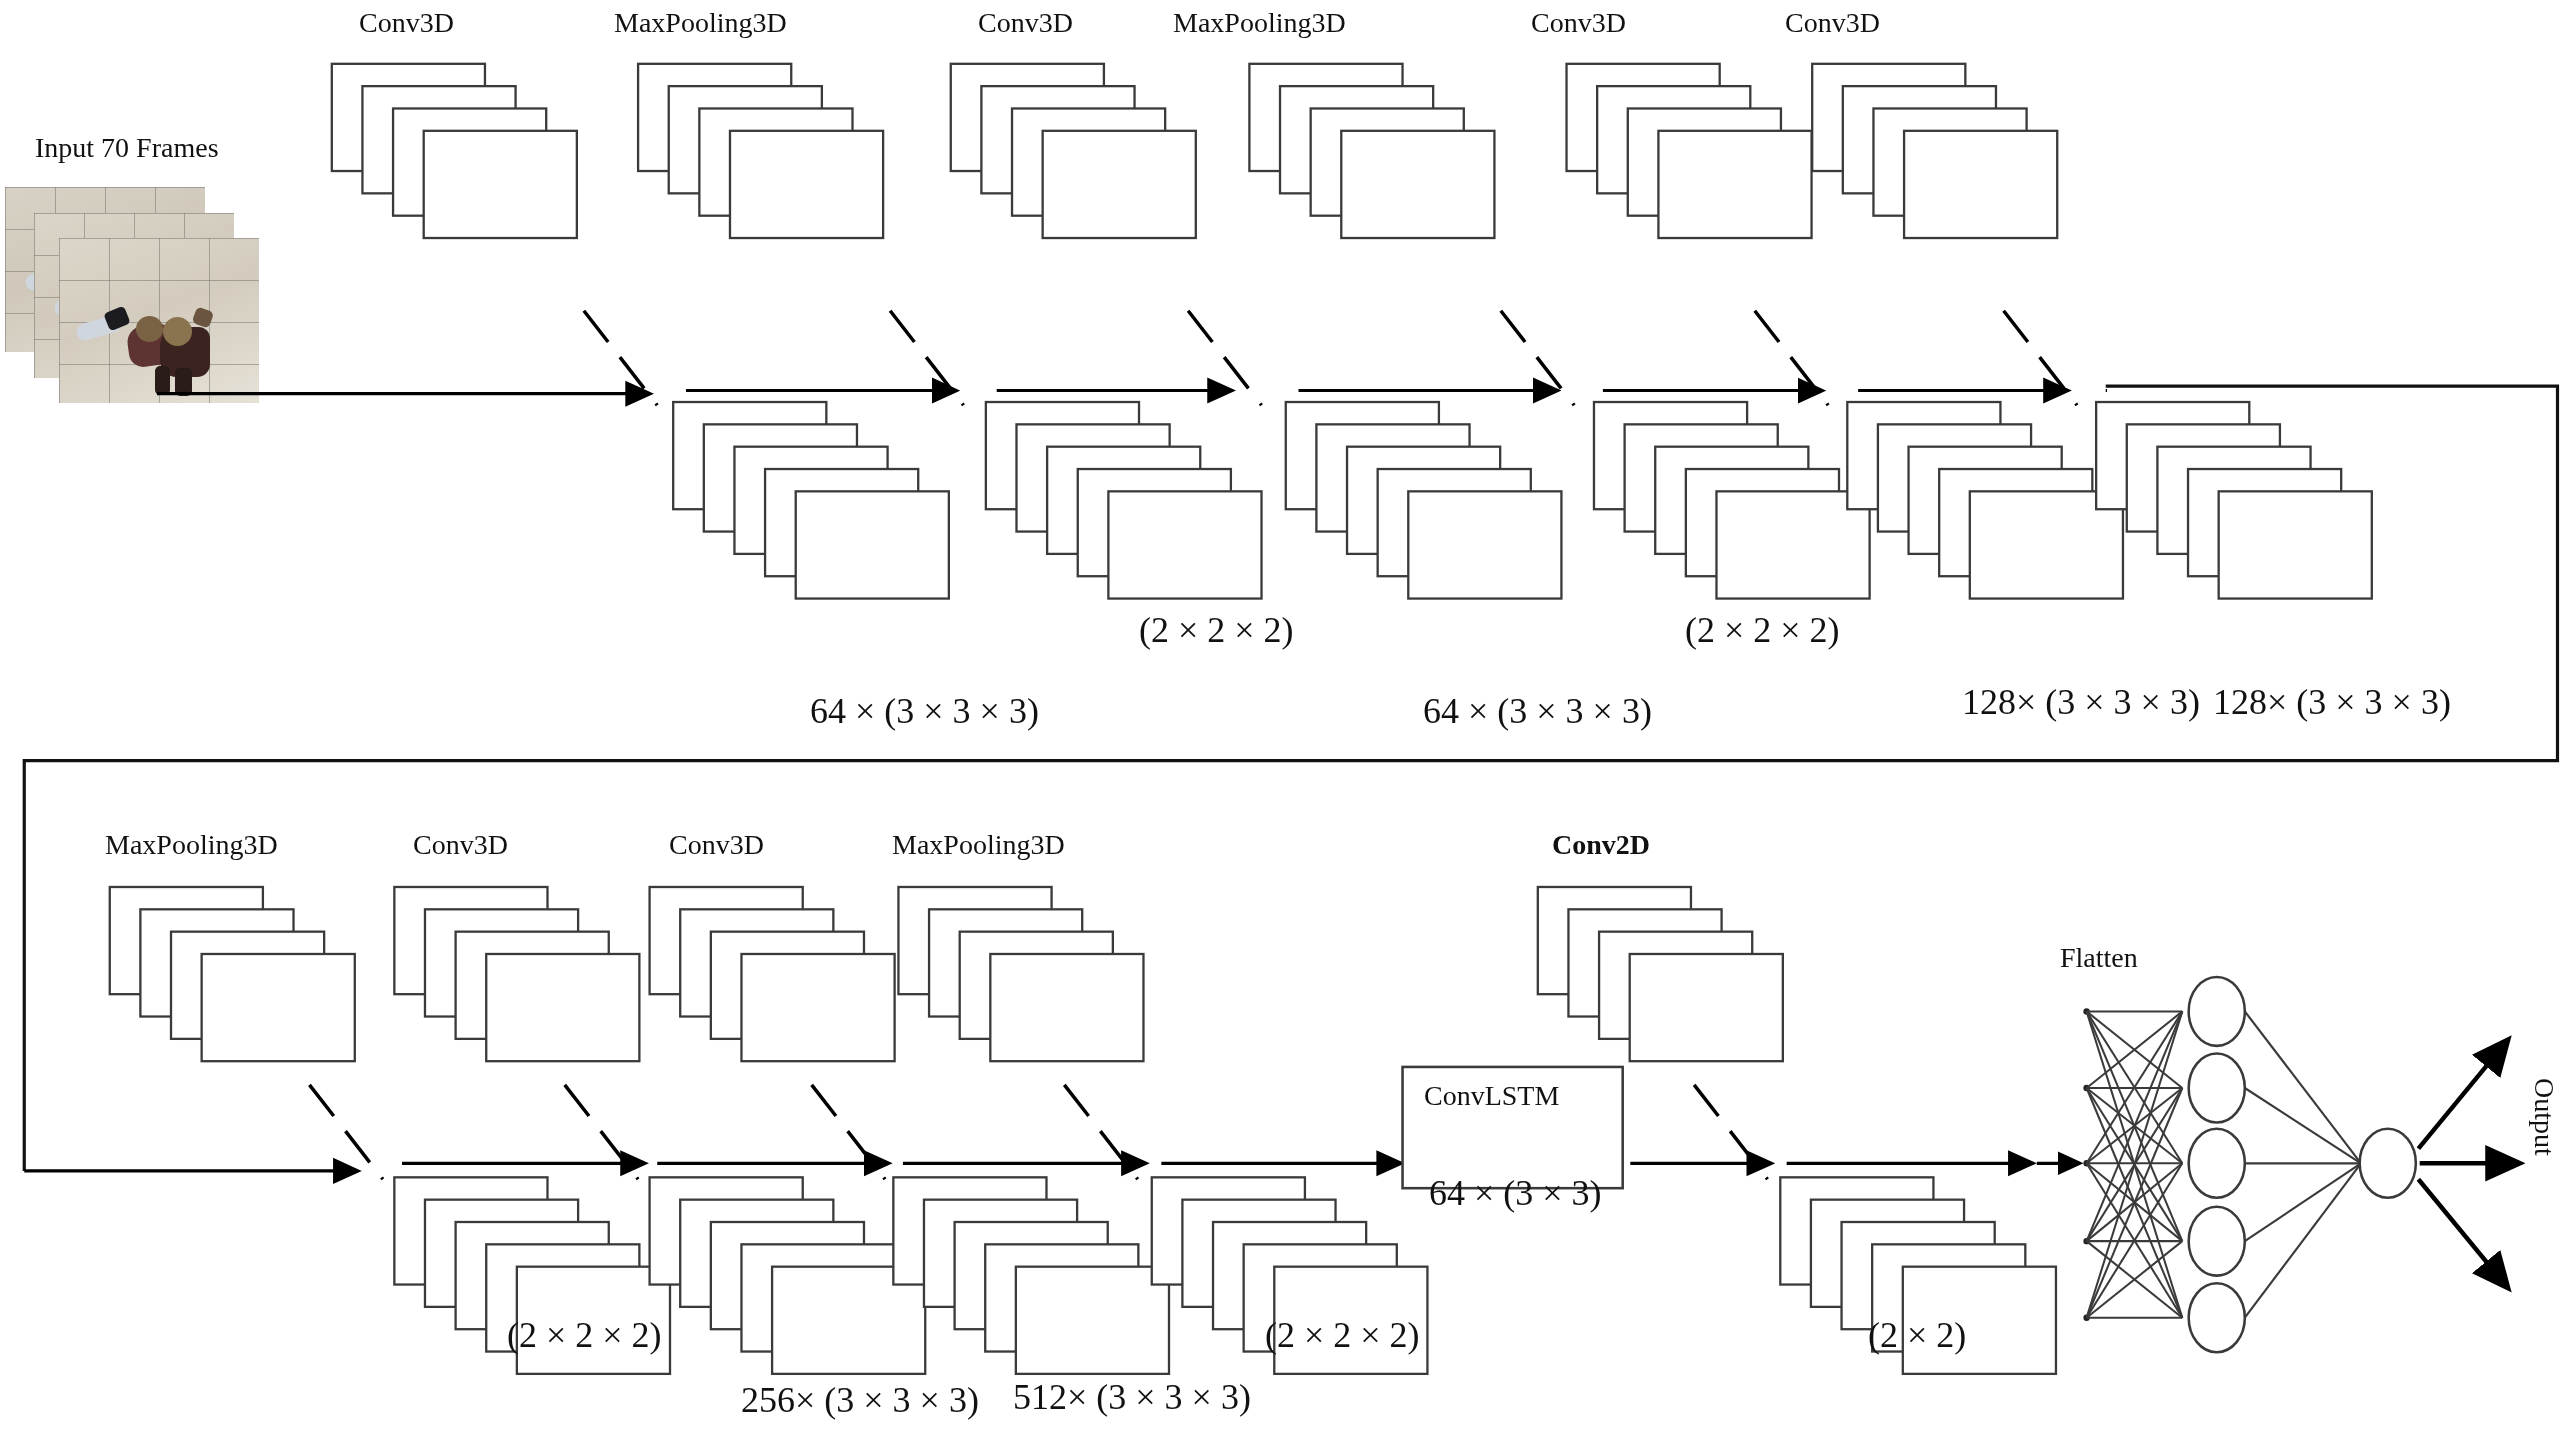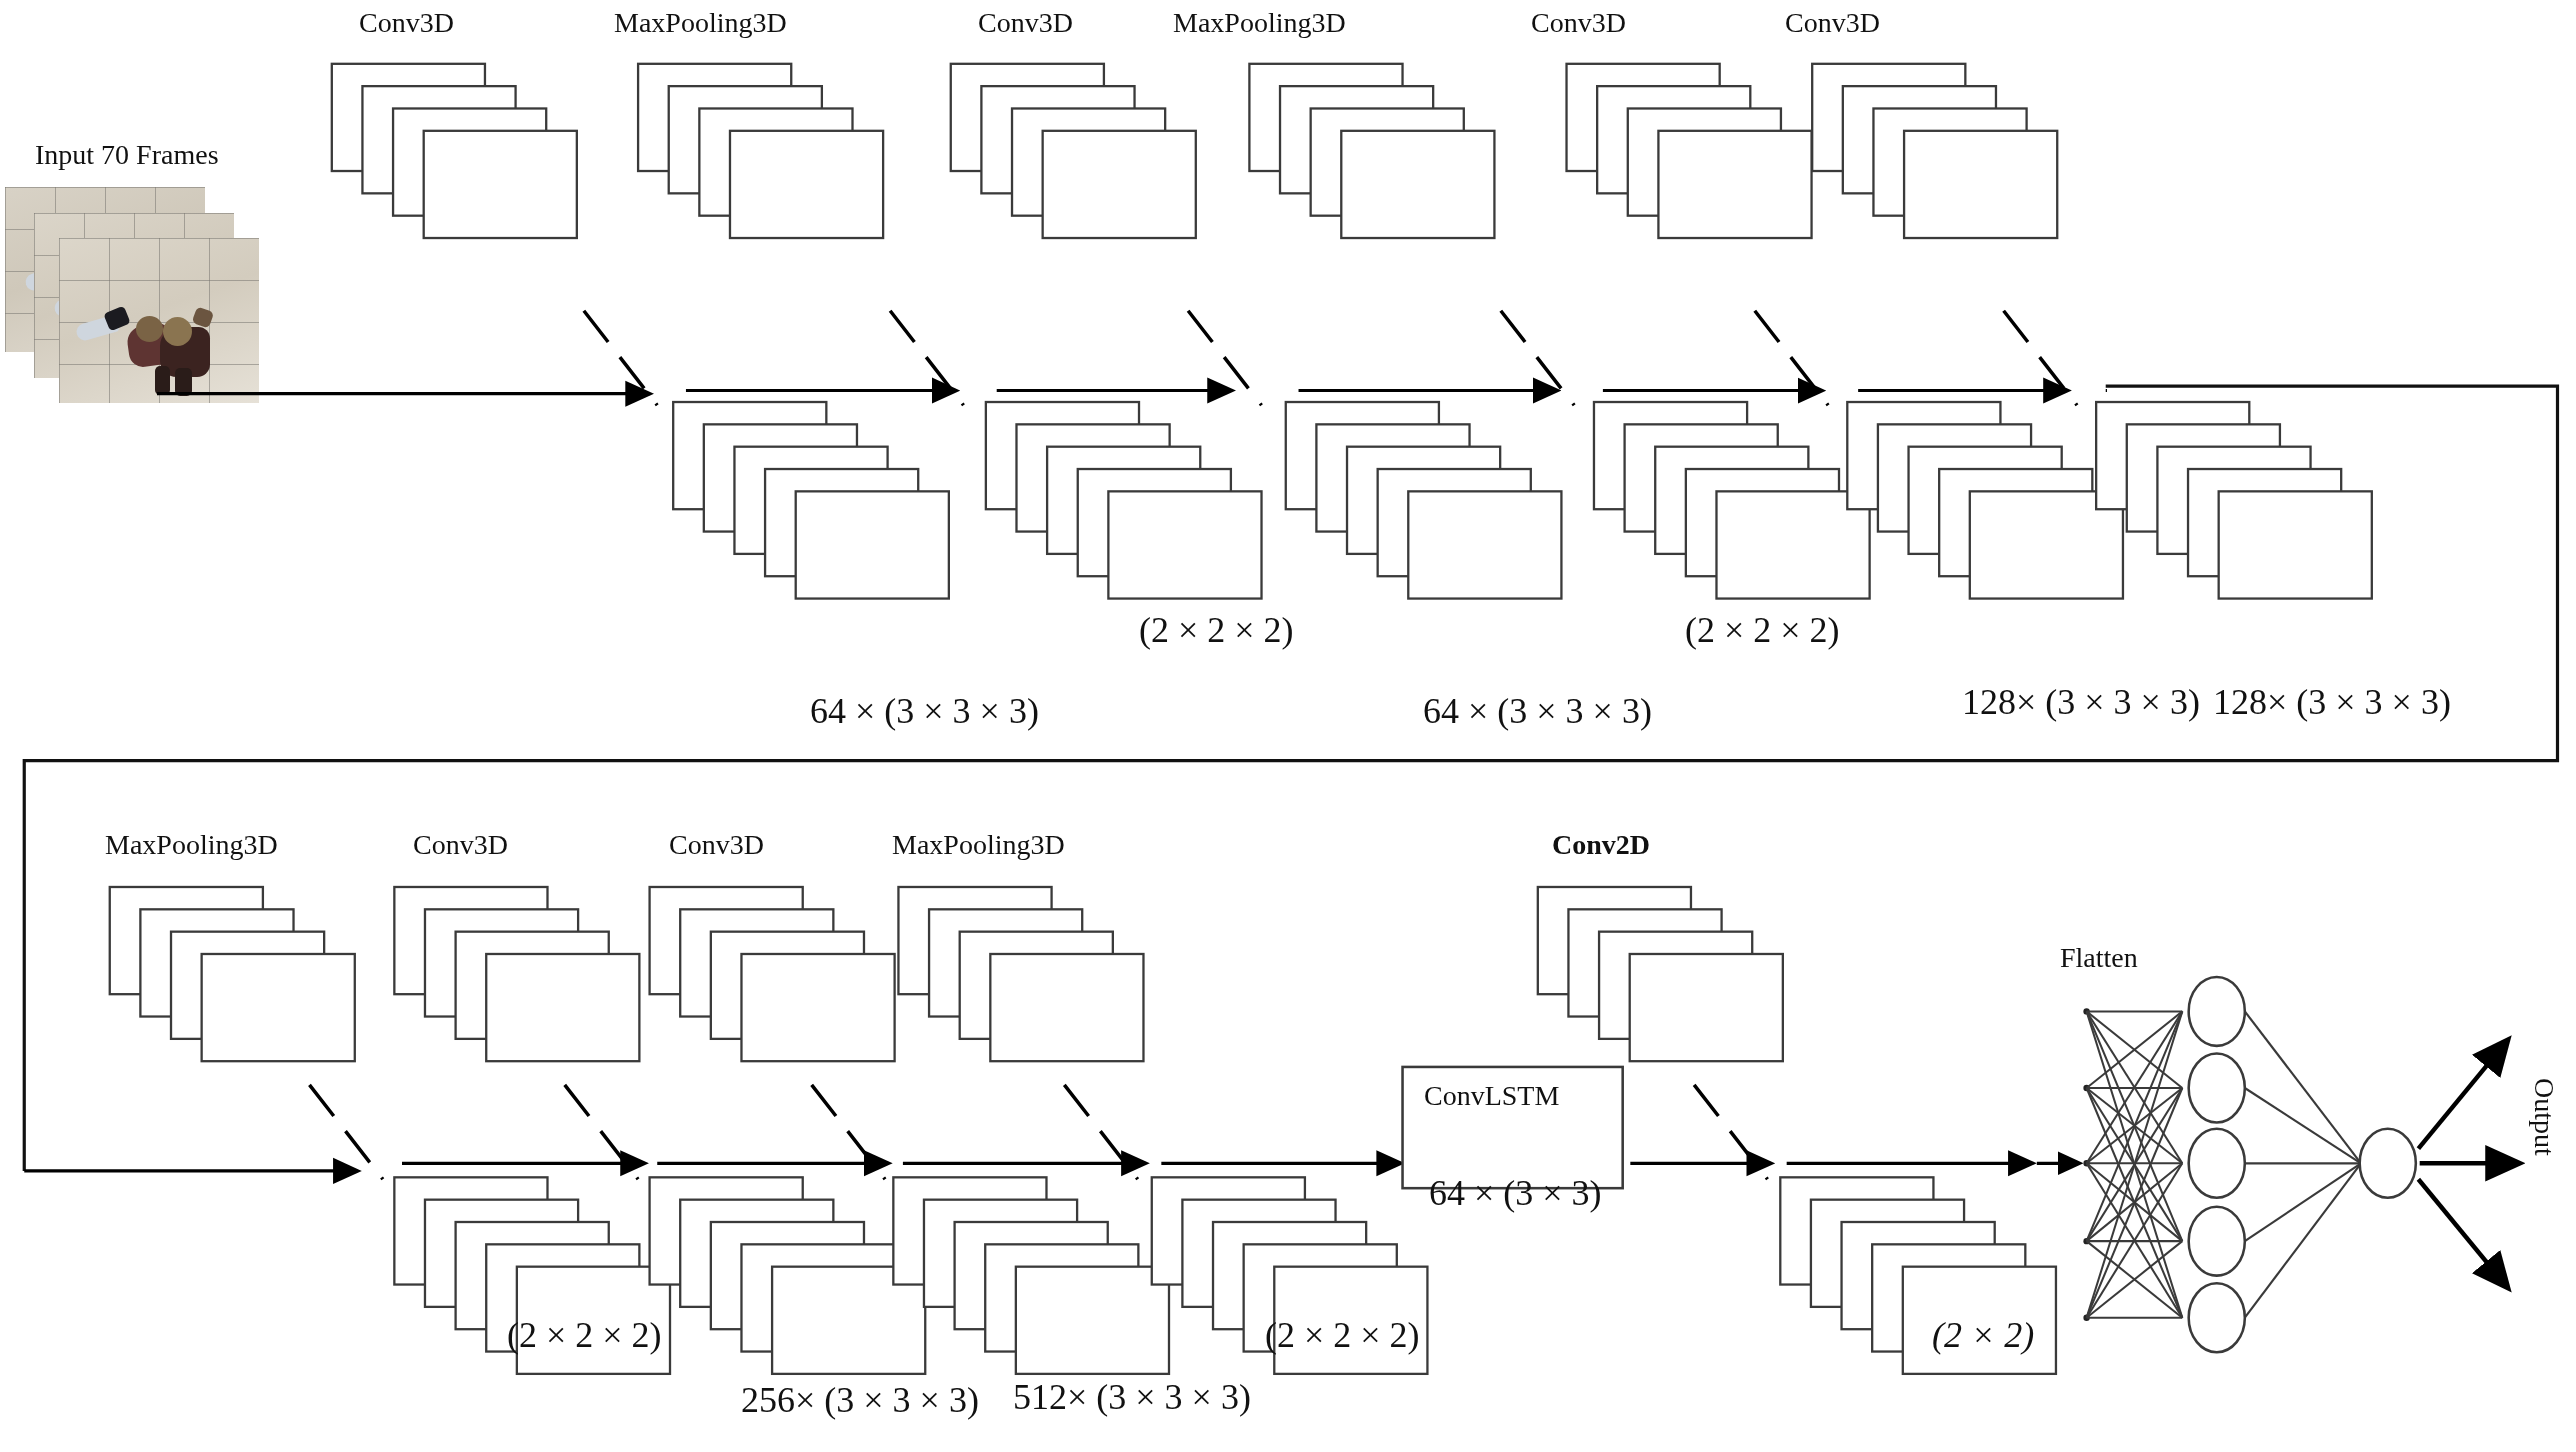--- a/index.html
+++ b/index.html
@@ -265,21 +265,21 @@
 
     <ellipse cx="3742" cy="1823" rx="44" ry="54" fill="#fff" stroke="#3a3a3a" stroke-width="4"></ellipse>
 
     <g stroke="#000" stroke-width="7" fill="none">
       <line x1="3790" y1="1800" x2="3930" y2="1630" marker-end="url(#ah)"></line>
       <line x1="3792" y1="1823" x2="3948" y2="1823" marker-end="url(#ah)"></line>
       <line x1="3790" y1="1848" x2="3930" y2="2018" marker-end="url(#ah)"></line>
     </g>
   </svg>
 
-  <div class="lbl" style="left:35px;top:140px;">Input 70 Frames</div>
+  <div class="lbl" style="left:35px;top:133px;">Input 70 Frames</div>
 
   <div class="lbl" style="left:359px;top:7.7px;">Conv3D</div>
   <div class="lbl" style="left:614px;top:7.7px;">MaxPooling3D</div>
   <div class="lbl" style="left:978px;top:7.7px;">Conv3D</div>
   <div class="lbl" style="left:1173px;top:7.7px;">MaxPooling3D</div>
   <div class="lbl" style="left:1531px;top:7.7px;">Conv3D</div>
   <div class="lbl" style="left:1785px;top:7.7px;">Conv3D</div>
 
   <div class="lbl kern" style="left:810px;top:692px;">64 × (3 × 3 × 3)</div>
   <div class="lbl kern" style="left:1423px;top:692px;">64 × (3 × 3 × 3)</div>
@@ -293,21 +293,21 @@
   <div class="lbl" style="left:413px;top:830px;">Conv3D</div>
   <div class="lbl" style="left:669px;top:830px;">Conv3D</div>
   <div class="lbl" style="left:892px;top:830px;">MaxPooling3D</div>
   <div class="lbl" style="left:1552px;top:830px;font-weight:bold;">Conv2D</div>
 
   <div class="lbl kern" style="left:741px;top:1381px;">256× (3 × 3 × 3)</div>
   <div class="lbl kern" style="left:1013px;top:1378px;">512× (3 × 3 × 3)</div>
 
   <div class="lbl kern" style="left:507px;top:1316px;">(2 × 2 × 2)</div>
   <div class="lbl kern" style="left:1265px;top:1316px;">(2 × 2 × 2)</div>
-  <div class="lbl kern" style="left:1932px;top:1316px;font-style:italic;">(2 × 2)</div>
+  <div class="lbl kern" style="left:1868px;top:1316px;">(2 × 2)</div>
 
   <div class="lbl" style="left:1424px;top:1081px;">ConvLSTM</div>
   <div class="lbl kern" style="left:1429px;top:1129px;margin-top:45px;">64 × (3 × 3)</div>
 
   <div class="lbl" style="left:2060px;top:943px;">Flatten</div>
   <div class="lbl vert" style="left:2559px;top:1078px;">Output</div>
 
 </div>
 
 

